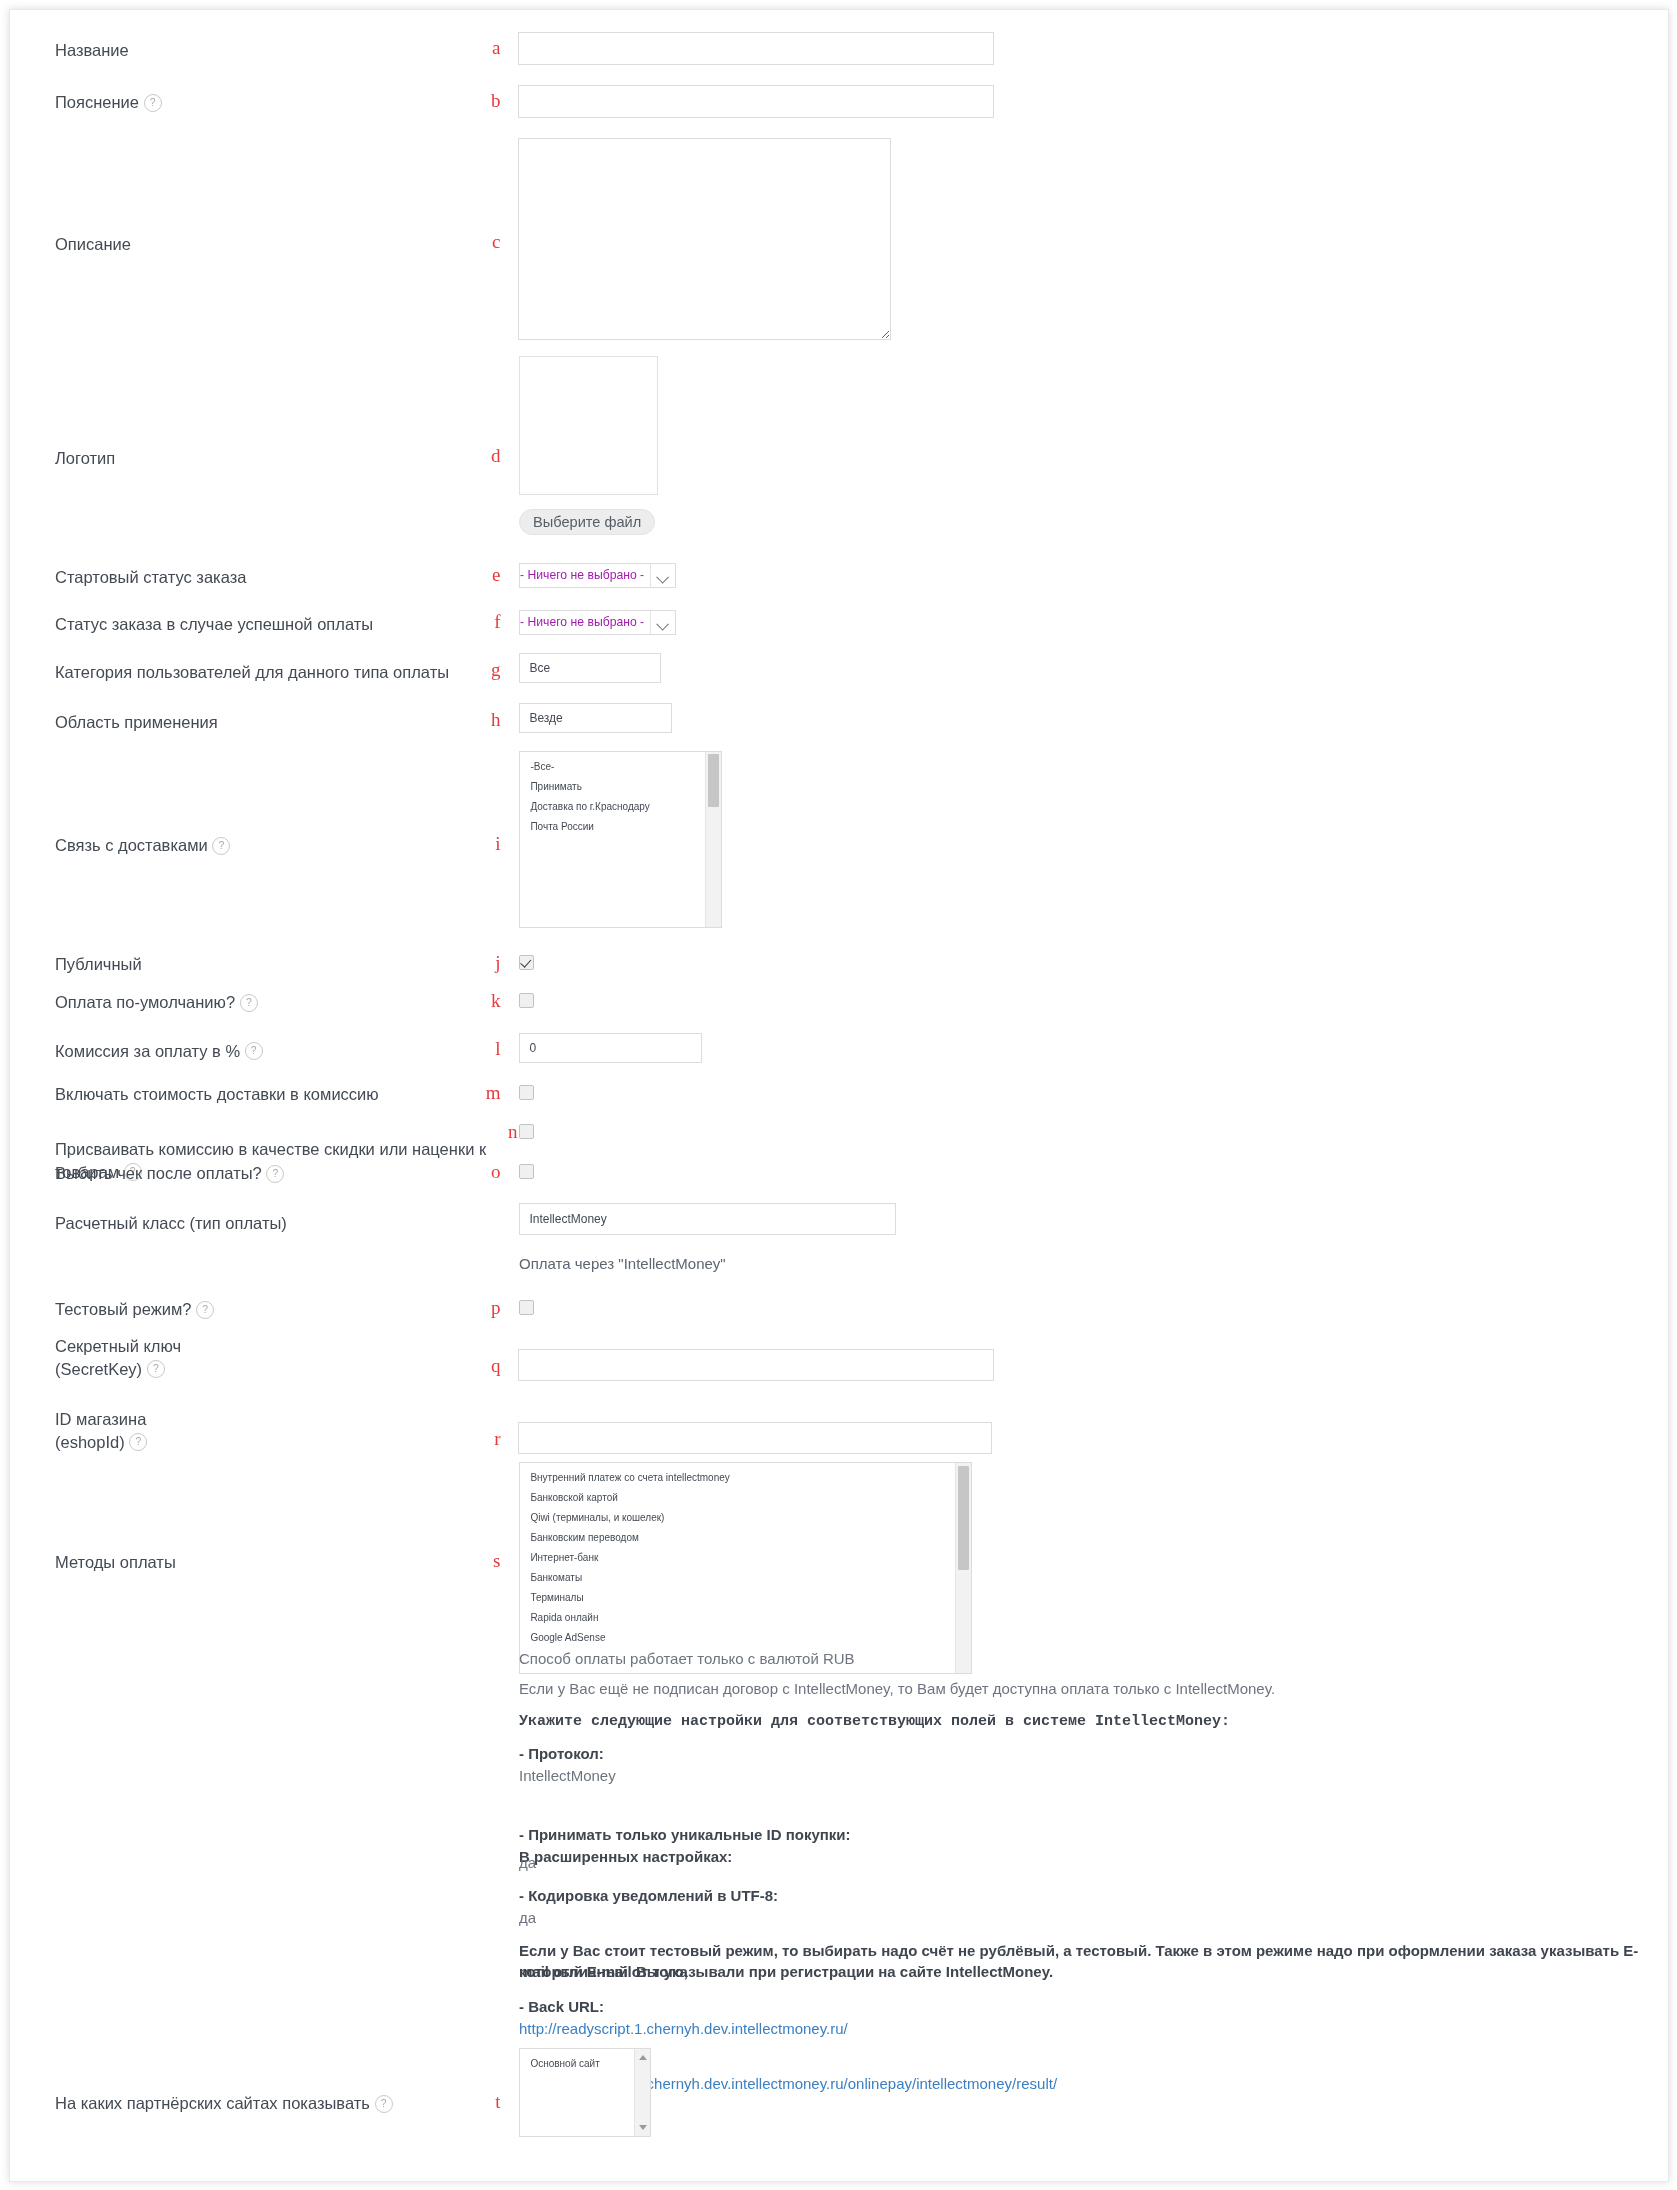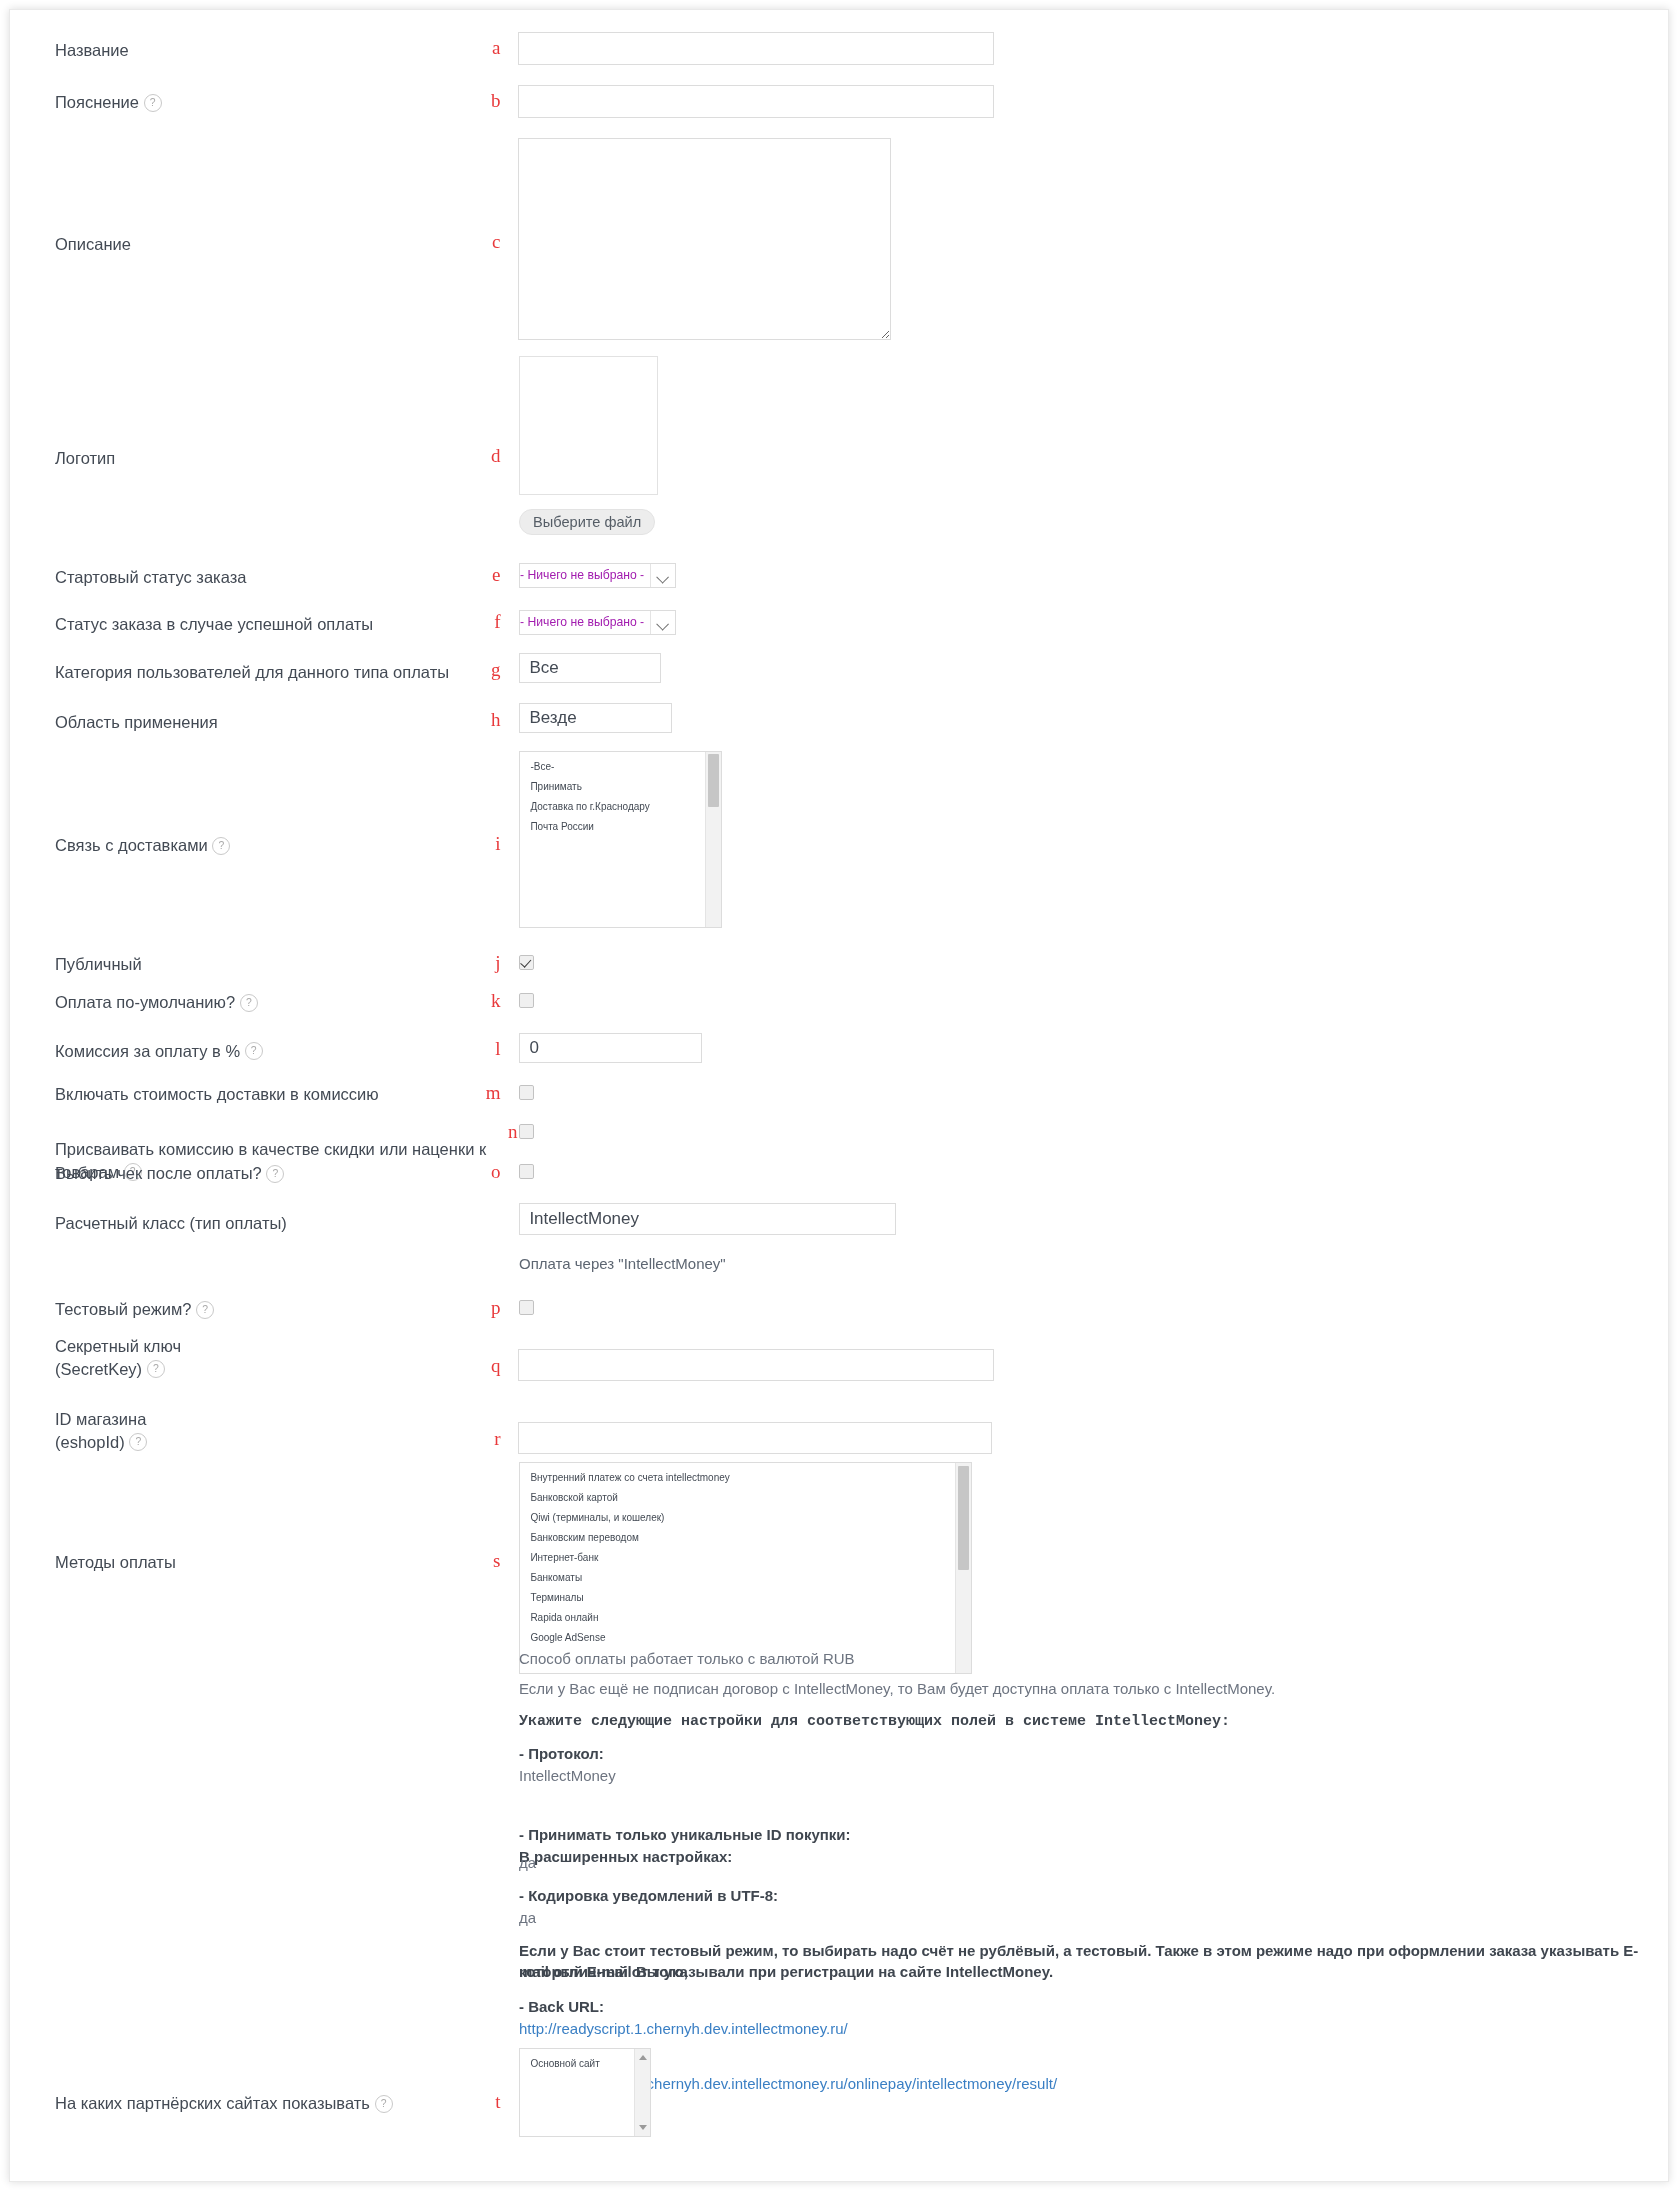--- a/index.html
+++ b/index.html
@@ -86,21 +86,21 @@
     background: #fff;
   }
 
   
   .txt {
     position: absolute;
     box-sizing: border-box;
     border: 0.9px solid #dcdcdc;
     background: #ffffff;
     font-family: "Liberation Sans", "DejaVu Sans", sans-serif;
-    font-size: 17px;
+    font-size: 12px;
     color: #434a54;
     padding: 0 9.4px;
     outline: none;
     border-radius: 0;
   }
   .txt::placeholder { color: #b4b4b4; }
 
   .area {
     position: absolute;
     box-sizing: border-box;

